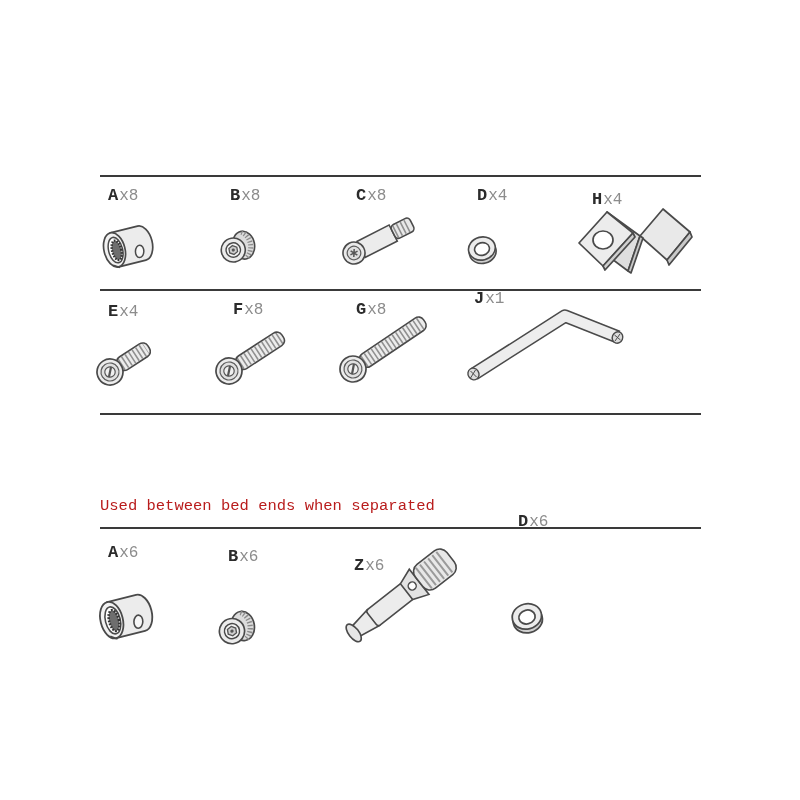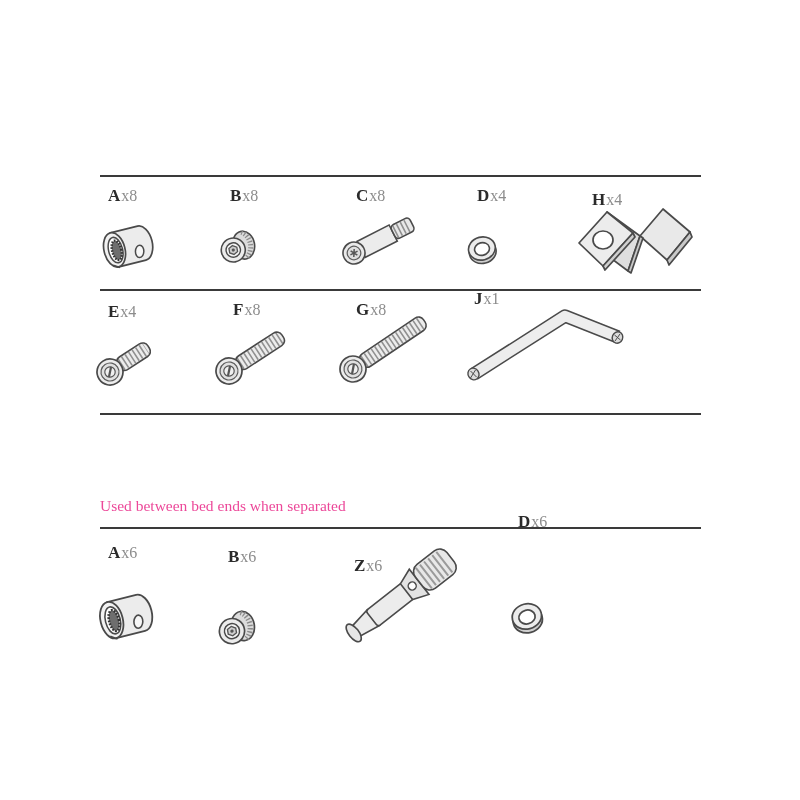--- a/index.html
+++ b/index.html
@@ -1,26 +1,26 @@
 <!DOCTYPE html>
 <html><head>
 <meta charset="utf-8">
 <style>
   html,body{margin:0;padding:0;background:#fff;}
   .canvas{
     position:relative;width:800px;height:800px;background:#ffffff;
-    font-family:Liberation Serif, serif;overflow:hidden;
+    font-family:Liberation Mono, monospace;overflow:hidden;
   }
   .rule{position:absolute;left:100px;width:601px;height:2.4px;background:#3a3a3a;}
   .plabel{position:absolute;white-space:nowrap;line-height:1;}
   .plabel .ltr{font-size:17px;font-weight:700;color:#2b2b2b;}
   .plabel .cnt{font-size:16px;font-weight:400;color:#8c8c8c;margin-left:1px;}
   .picon{position:absolute;}
   .picon svg{display:block;}
-  .caption{position:absolute;left:100px;top:497px;font-size:15.5px;color:#ec4899;}
+  .caption{position:absolute;left:100px;top:497px;font-size:15.5px;color:#b91c1c;}
 </style>
 </head>
 <body>
 
 <div class="canvas">
 
   <div class="rule" style="top:175px"></div>
   <div class="rule" style="top:289px"></div>
   <div class="rule" style="top:413px"></div>
   <div class="rule" style="top:527px"></div>

